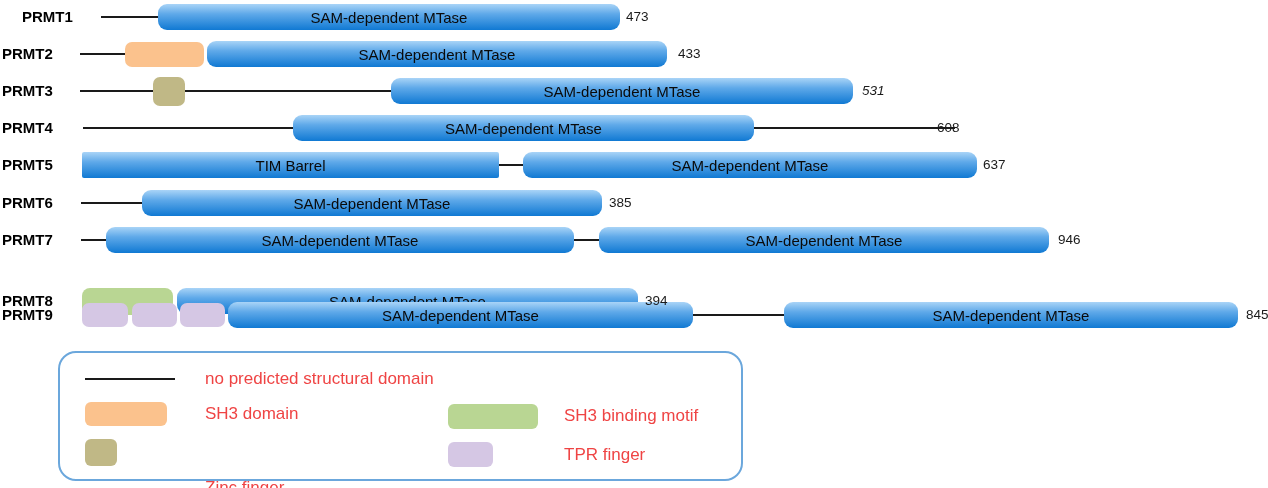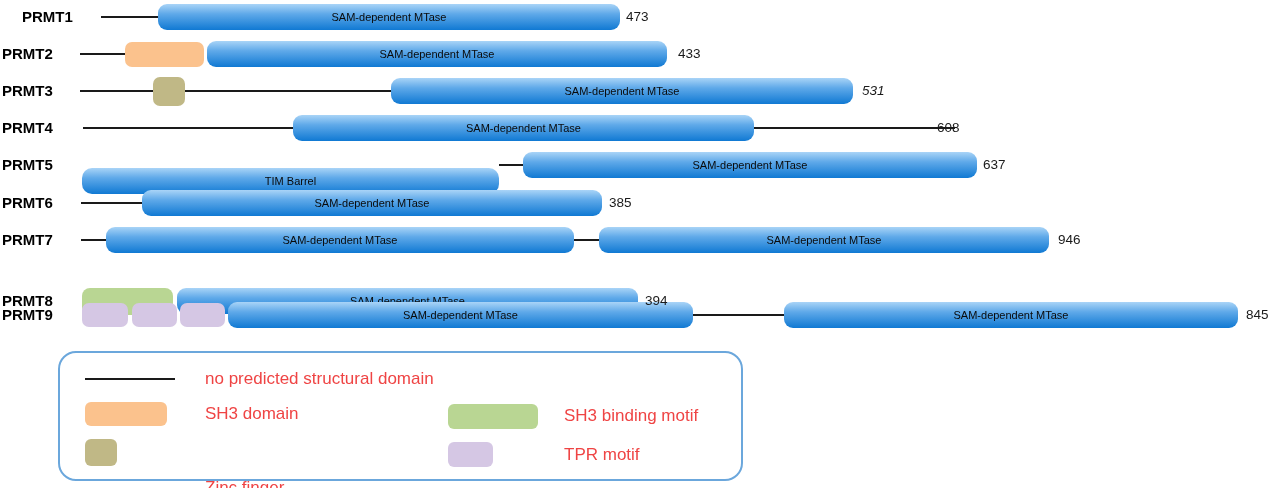--- a/index.html
+++ b/index.html
@@ -12,21 +12,21 @@
   }
   .prow{position:absolute;left:0;width:1268px;height:26px;}
   .plabel{
     position:absolute;left:2px;top:0;height:26px;line-height:26px;
     font-size:15px;font-weight:bold;color:#000;white-space:nowrap;z-index:3;
   }
   .linkline{position:absolute;height:2px;z-index:1;}
   .domain{
     position:absolute;z-index:2;
     display:flex;align-items:center;justify-content:center;
-    font-size:11px;color:#0a0a0a;white-space:nowrap;
+    font-size:15px;color:#0a0a0a;white-space:nowrap;
   }
   .endnum{
     position:absolute;top:0;height:26px;line-height:26px;
     font-size:13.5px;color:#1a1a1a;white-space:nowrap;z-index:3;
   }
   #legend{position:absolute;background:#ffffff;box-sizing:border-box;}
   .lg-swatch{position:absolute;}
   .lg-label{
     position:absolute;height:24px;line-height:24px;
     font-size:17px;color:#ef4444;white-space:nowrap;
@@ -60,21 +60,21 @@
       </div>
       <div class="prow" style="top: 115px;">
         <div class="plabel">PRMT4</div>
         <div class="linkline" style="left: 83px; width: 212px; top: 12px; background: rgb(26, 26, 26);"></div>
         <div class="domain" style="left: 293px; width: 461px; height: 26px; top: 0px; border-radius: 9px; background: linear-gradient(rgb(169, 212, 247) 0%, rgb(95, 169, 233) 38%, rgb(16, 121, 211) 100%);">SAM-dependent MTase</div>
         <div class="linkline" style="left: 754px; width: 201px; top: 12px; background: rgb(26, 26, 26);"></div>
         <div class="endnum" style="left: 937px;">608</div>
       </div>
       <div class="prow" style="top: 152px;">
         <div class="plabel">PRMT5</div>
-        <div class="domain" style="left: 82px; width: 417px; height: 26px; top: 16px; border-radius: 10px; background: linear-gradient(rgb(169, 212, 247) 0%, rgb(95, 169, 233) 38%, rgb(16, 121, 211) 100%);">TIM Barrel</div>
+        <div class="domain" style="left: 82px; width: 417px; height: 26px; top: 0px; border-radius: 2px; background: linear-gradient(rgb(169, 212, 247) 0%, rgb(95, 169, 233) 38%, rgb(16, 121, 211) 100%);">TIM Barrel</div>
         <div class="linkline" style="left: 499px; width: 25px; top: 12px; background: rgb(26, 26, 26);"></div>
         <div class="domain" style="left: 523px; width: 454px; height: 26px; top: 0px; border-radius: 9px; background: linear-gradient(rgb(169, 212, 247) 0%, rgb(95, 169, 233) 38%, rgb(16, 121, 211) 100%);">SAM-dependent MTase</div>
         <div class="endnum" style="left: 983px;">637</div>
       </div>
       <div class="prow" style="top: 190px;">
         <div class="plabel">PRMT6</div>
         <div class="linkline" style="left: 81px; width: 63px; top: 12px; background: rgb(26, 26, 26);"></div>
         <div class="domain" style="left: 142px; width: 460px; height: 26px; top: 0px; border-radius: 9px; background: linear-gradient(rgb(169, 212, 247) 0%, rgb(95, 169, 233) 38%, rgb(16, 121, 211) 100%);">SAM-dependent MTase</div>
         <div class="endnum" style="left: 609px;">385</div>
       </div>
@@ -106,15 +106,15 @@
   <div id="legend" style="left: 58px; top: 351px; width: 685px; height: 130px; border-radius: 18px; border: 2px solid rgb(107, 167, 220);">
       <div class="lg-swatch" style="left: 25px; top: 25px; width: 90px; height: 2px; background: rgb(26, 26, 26);"></div>
       <div class="lg-label" style="left: 145px; top: 14px;">no predicted structural domain</div>
       <div class="lg-swatch" style="left: 25px; top: 49px; width: 82px; height: 24px; background: rgb(251, 194, 141); border-radius: 6px;"></div>
       <div class="lg-label" style="left: 145px; top: 49px;">SH3 domain</div>
       <div class="lg-swatch" style="left: 388px; top: 51px; width: 90px; height: 25px; background: rgb(185, 214, 147); border-radius: 6px;"></div>
       <div class="lg-label" style="left: 504px; top: 51px;">SH3 binding motif</div>
       <div class="lg-swatch" style="left: 25px; top: 86px; width: 32px; height: 27px; background: rgb(192, 184, 134); border-radius: 6px;"></div>
       <div class="lg-label" style="left: 145px; top: 88px; margin-top: 35px;">Zinc finger</div>
       <div class="lg-swatch" style="left: 388px; top: 89px; width: 45px; height: 25px; background: rgb(213, 199, 228); border-radius: 6px;"></div>
-      <div class="lg-label" style="left: 504px; top: 90px;">TPR motif</div>
+      <div class="lg-label" style="left: 504px; top: 90px;">TPR finger</div>
     </div>
 </div>
 
 </body></html>

